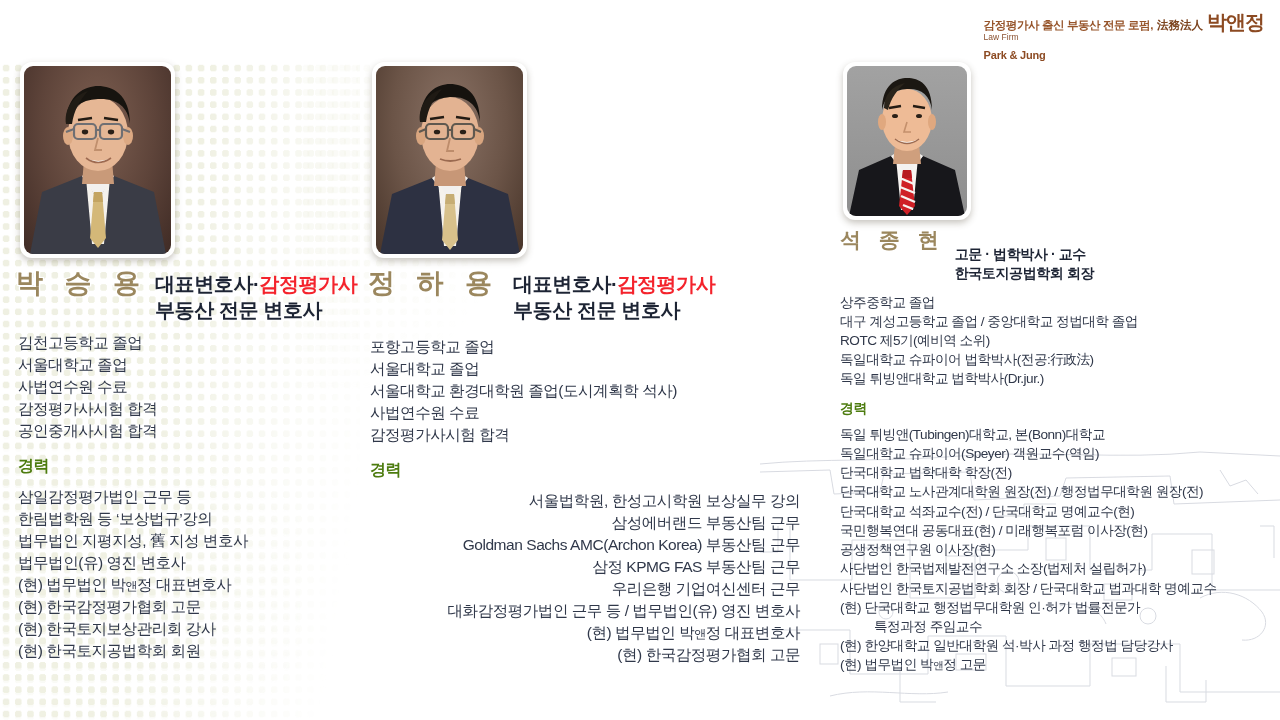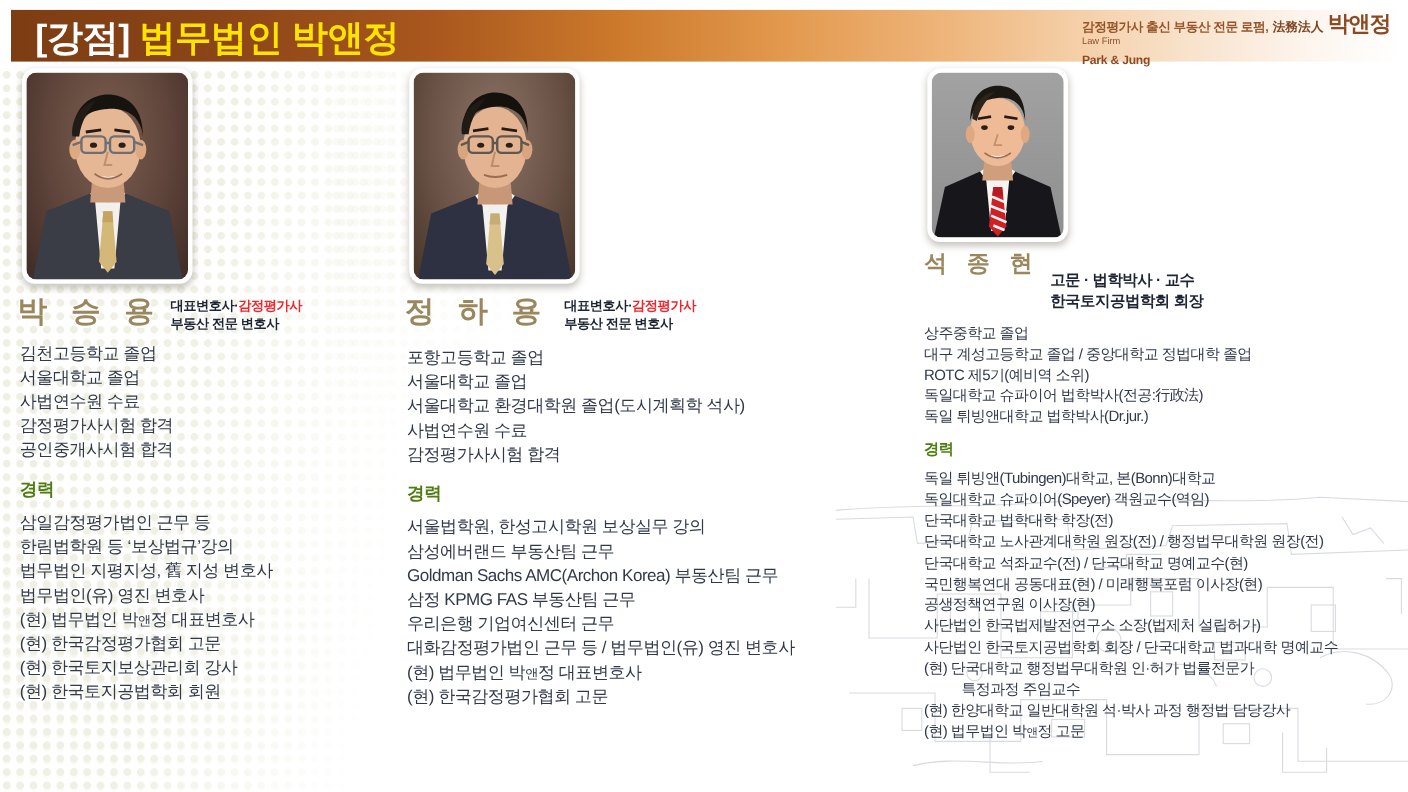--- a/index.html
+++ b/index.html
@@ -122,21 +122,21 @@
     text-shadow:
       -1.2px -1.2px 0 #fff, 1.2px -1.2px 0 #fff,
       -1.2px  1.2px 0 #fff, 1.2px  1.2px 0 #fff,
        0 0 2px #fff;
     line-height:1.12;
   }
   .pname-sm {
     font-size:21px; letter-spacing:6px;
   }
   .titles {
-    font-size:12px; font-weight:bold; color:#1d2434;
+    font-size:20px; font-weight:bold; color:#1d2434;
     line-height:1.32; letter-spacing:-.4px; white-space:nowrap;
   }
   .titles-sm { font-size:14px; line-height:1.34; }
   .t-red { color:#f4232c; }
 
   
   .edu, .career-list {
     font-size:15.5px; color:#30384a;
     line-height:1.42; letter-spacing:-.45px;
     white-space:nowrap;
@@ -184,26 +184,20 @@
       <path d="M70 266 C110 256 150 268 188 262"></path>
       <path d="M460 40 L470 56 L486 50 L498 64"></path>
       <path d="M0 122 L18 122 L18 96"></path>
       <path d="M500 96 L514 96 L514 128"></path>
       <path d="M236 86 L264 86 L264 74 L296 74"></path>
       <path d="M140 240 L140 272 L176 272"></path>
       <path d="M406 236 L406 272 L446 272 L446 250"></path>
     </g>
   </svg>
 
-  <div id="header-bar">
-    <div id="header-title">
-      <span class="t-white">[강점]</span>
-      <span class="t-yellow">법무법인 박앤정</span>
-    </div>
-  </div>
 
   <div id="logo">
     <div id="logo-row1">
       <span class="logo-ko">감정평가사 출신 부동산 전문 로펌,</span>
       <span class="logo-hanja">法務法人</span>
       <span class="logo-brand">박앤정</span>
     </div>
     <div id="logo-row2">
       <span class="logo-lawfirm">Law Firm</span>
       <span class="logo-en">Park &amp; Jung</span>
@@ -335,21 +329,21 @@
     <div class="edu" style="margin-top:12px; margin-left:10px;">
       <div>포항고등학교 졸업</div>
       <div>서울대학교 졸업</div>
       <div>서울대학교 환경대학원 졸업(도시계획학 석사)</div>
       <div>사법연수원 수료</div>
       <div>감정평가사시험 합격</div>
     </div>
 
     <div class="career-head" style="margin-top:14px; margin-left:10px;">경력</div>
 
-    <div class="career-list" style="margin-top:9px; margin-left:10px;">
+    <div class="career-list" style="margin-top:9px; margin-left:10px;text-align:right;">
       <div>서울법학원, 한성고시학원 보상실무 강의</div>
       <div>삼성에버랜드 부동산팀 근무</div>
       <div>Goldman Sachs AMC(Archon Korea) 부동산팀 근무</div>
       <div>삼정 KPMG FAS 부동산팀 근무</div>
       <div>우리은행 기업여신센터 근무</div>
       <div>대화감정평가법인 근무 등 / 법무법인(유) 영진 변호사</div>
       <div><span>(현) 법무법인 박</span><span class="small-ae">앤</span><span>정 대표변호사</span></div>
       <div>(현) 한국감정평가협회 고문</div>
     </div>
   </div>

